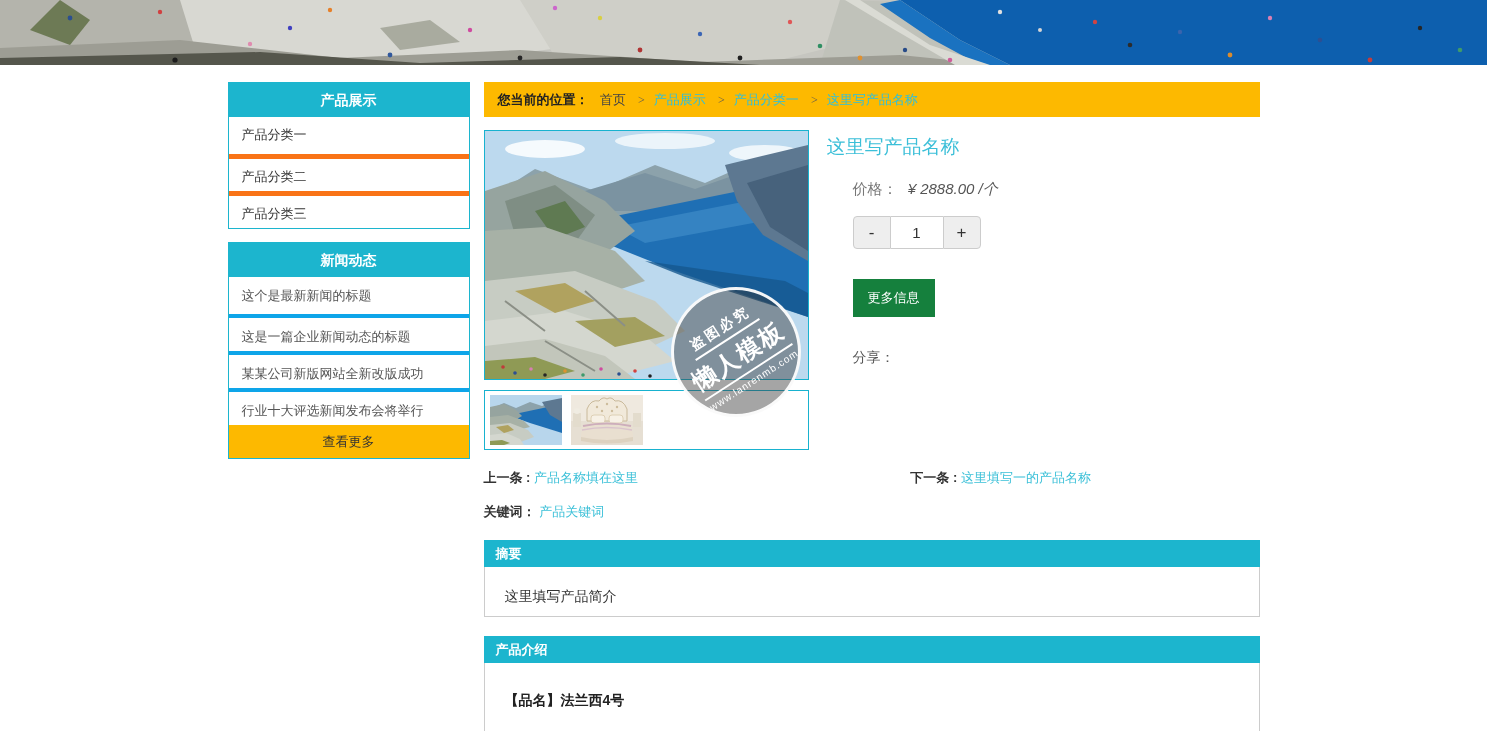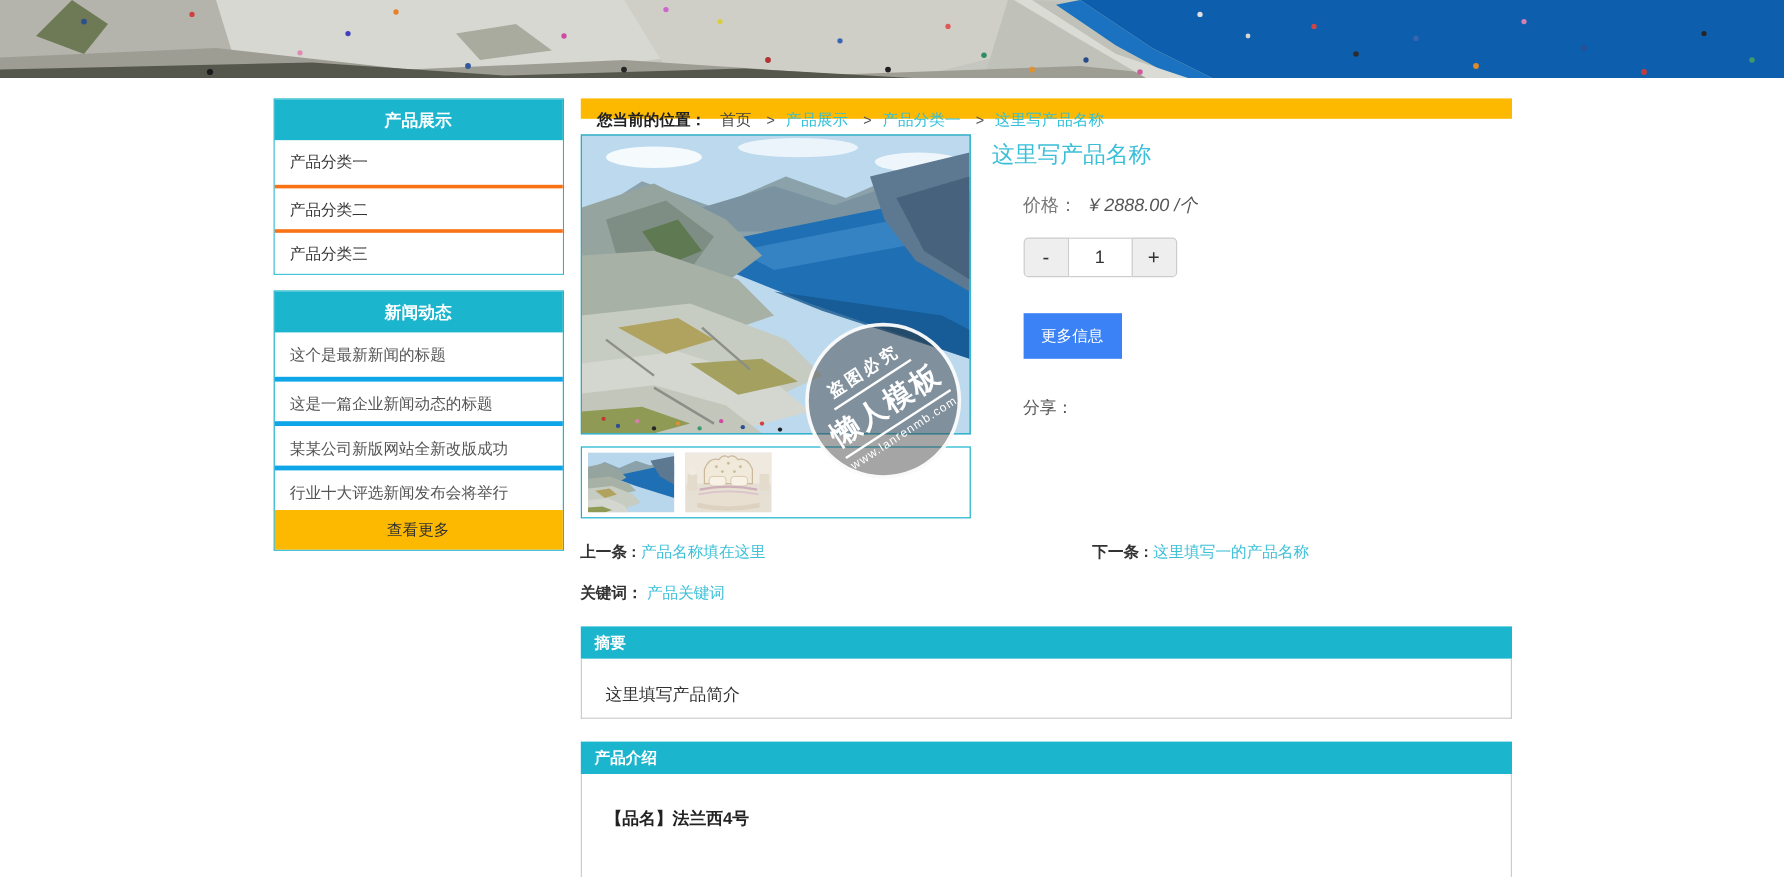--- a/index.html
+++ b/index.html
@@ -13,33 +13,33 @@
   
   .wrap { width: 1032px; margin: 0 auto; padding-top: 17px; display: flex; gap: 14px; }
   .sidebar { width: 242px; flex: none; }
   .main { flex: 1; min-width: 0; }
 
   
   .side-box { border: 1px solid #1cb5ce; background: #fff; }
   .side-head { background: #1cb5ce; color: #fff; font-size: 14px; font-weight: bold;
     height: 34px; line-height: 34px; text-align: center; }
   .cat-item { height: 37px; line-height: 36px; padding-left: 13px; font-size: 13px;
-    color: #333; border-top: 3px solid #f97316; cursor: pointer; background: #fff; }
+    color: #333; border-top: 5px solid #f97316; cursor: pointer; background: #fff; }
   .cat-item:first-of-type { border-top: none; }
   .news-box { margin-top: 13px; }
   .news-item { height: 37px; line-height: 37px; padding-left: 13px; font-size: 13px;
     color: #555; border-top: 4px solid #0ea5e9; cursor: pointer; white-space: nowrap;
     overflow: hidden; }
   .news-item:first-of-type { border-top: none; }
   .more-btn { height: 33px; line-height: 33px; text-align: center; background: #fdb900;
     color: #333; font-size: 13px; cursor: pointer; }
 
   
-  .breadcrumb { height: 17px; line-height: 35px; background: #fdb900; padding: 0 14px;
-    font-size: 13px; color: #333; white-space: nowrap; }
+  .breadcrumb { height: 35px; line-height: 35px; background: #fdb900; padding: 0 14px;
+    font-size: 13px; color: #333; white-space: nowrap; font-family: Liberation Serif, serif; }
   .breadcrumb .loc { font-weight: bold; color: #222; margin-right: 8px; }
   .breadcrumb .home { color: #444; cursor: pointer; text-decoration: none; }
   .breadcrumb .sep { font-style: normal; color: #555; margin: 0 9px; font-size: 12px; }
   .breadcrumb a.crumb-link { color: #2fc0da; cursor: pointer; text-decoration: none; }
 
   
   .detail { margin-top: 13px; display: flex; }
   .gallery { width: 325px; flex: none; position: relative; }
   .main-img { width: 325px; height: 250px; border: 1px solid #18b2cf; overflow: hidden;
     background: #9db8c6; }
@@ -67,21 +67,21 @@
   .price-row { margin-left: 26px; font-size: 15px; color: #777; }
   .price-row .num { color: #555; margin-left: 6px; font-style: italic; }
   .stepper { margin: 17px 0 0 26px; display: flex; }
   .step-btn { width: 38px; height: 33px; background: #eee; border: 1px solid #ccc;
     font-size: 17px; color: #333; cursor: pointer; line-height: 1; }
   .step-btn.minus { border-radius: 4px 0 0 4px; }
   .step-btn.plus { border-radius: 0 4px 4px 0; }
   .qty-input { width: 52px; height: 33px; border: 1px solid #ccc; border-left: none;
     border-right: none; text-align: center; font-size: 15px; color: #333; outline: none;
     font-family: inherit; }
-  .moreinfo-btn { display: inline-block; margin: 30px 0 0 26px; background: #3b82f6;
+  .moreinfo-btn { display: inline-block; margin: 30px 0 0 26px; background: #15803d;
     color: #fff; border: none; font-size: 13px; padding: 10px 15px; cursor: pointer;
     font-family: inherit; }
   .share-row { margin: 32px 0 0 26px; font-size: 14px; color: #555; }
 
   
   .pager { margin-top: 19px; display: flex; font-size: 13px; }
   .pager .half { width: 55%; }
   .pager b { color: #333; }
   .pager a, .kw a { color: #3bc0d8; text-decoration: none; cursor: pointer; }
   .kw { margin-top: 16px; font-size: 13px; }

